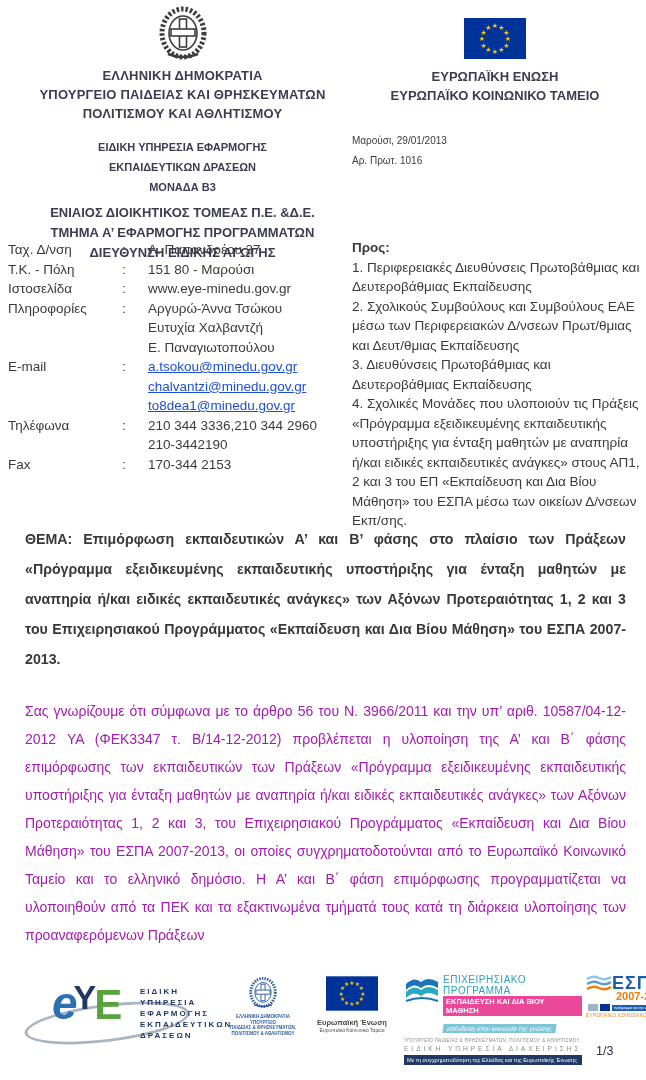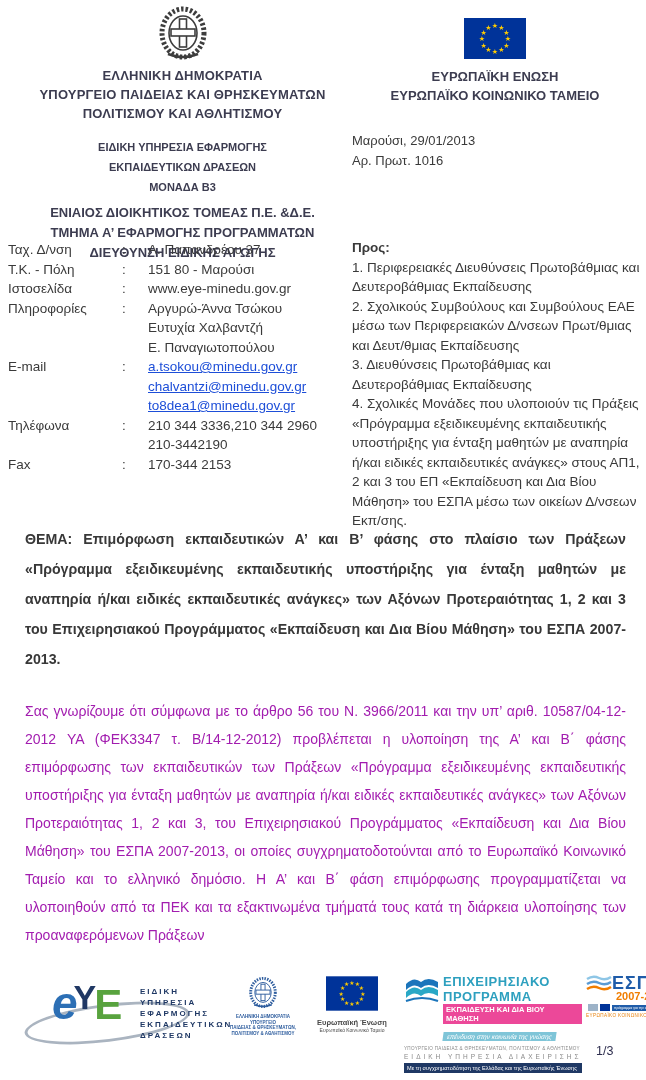--- a/index.html
+++ b/index.html
@@ -13,21 +13,21 @@
   .org-line{font-size:13px;font-weight:600;line-height:19px;letter-spacing:.2px;}
   .unit-block{margin-top:14px;}
   .unit-line{font-size:11px;font-weight:700;line-height:20px;}
   .dept-block{margin-top:6px;}
   .dept-line{font-size:13px;font-weight:600;line-height:20px;}
   
   .header-right{position:absolute;left:355px;top:18px;width:280px;text-align:center;color:#3c3c50;}
   .euflag{display:block;margin:0 auto 8px auto;}
   .hr-line{font-size:13px;font-weight:600;line-height:19px;}
   
-  .meta-block{position:absolute;left:352px;top:131px;font-size:13px;line-height:20px;color:#3a3a3a;}
+  .meta-block{position:absolute;left:352px;top:131px;font-size:10px;line-height:20px;color:#3a3a3a;}
   
   .contact{position:absolute;left:8px;top:240px;width:335px;font-size:13.5px;line-height:19.5px;color:#3a3a3a;}
   .crow{white-space:nowrap;}
   .clabel{display:inline-block;width:114px;vertical-align:top;}
   .ccolon{display:inline-block;width:26px;vertical-align:top;}
   .cval{display:inline-block;vertical-align:top;}
   .contact a{color:#1d4ed8;text-decoration:underline;}
   
   .recipients{position:absolute;left:352px;top:238px;width:288px;font-size:13.5px;line-height:19.5px;color:#3a3a3a;}
   .pros-label{font-weight:700;}
@@ -49,21 +49,21 @@
             font-weight:700;letter-spacing:2px;line-height:11px;}
   .min-logo{flex:none;width:86px;text-align:center;color:#2e5d9e;margin-top:2px;}
   .min-line{font-size:4.5px;font-weight:700;line-height:5.5px;}
   .eu-logo{flex:none;width:92px;text-align:center;margin-top:2px;}
   .eu-line1{font-size:7.5px;font-weight:700;color:#4a4a4a;margin-top:3px;}
   .eu-line2{font-size:5px;color:#4a4a4a;}
   .ep-logo{flex:none;width:178px;margin-left:6px;}
   .ep-top{display:flex;}
   .ep-book{flex:none;}
   .ep-txt{margin-left:3px;}
-  .ep-line1{font-size:13px;font-weight:700;color:#2da0bf;letter-spacing:.5px;}
+  .ep-line1{font-size:10px;font-weight:400;color:#2da0bf;letter-spacing:.5px;}
   .ep-line2{font-size:7.5px;font-weight:700;color:#ffffff;background:#ec4899;padding:1px 3px;display:inline-block;}
   .ep-line3{font-size:6.5px;font-style:italic;color:#ffffff;background:#7fc5d8;padding:1px 4px;
             display:inline-block;transform:skewX(-8deg);margin-top:1px;}
   .ep-line4{font-size:4.6px;color:#8a8a8a;margin-top:3px;letter-spacing:.3px;}
   .ep-line5{font-size:6.5px;color:#8a8a8a;letter-spacing:3px;margin-top:2px;}
   .ep-line6{font-size:5.6px;color:#ffffff;background:#1f3864;padding:2px 3px;margin-top:3px;display:block;}
   .espa-logo{flex:none;width:96px;margin-left:4px;text-align:left;}
   .espa-row1{display:flex;align-items:center;}
   .espa-title{font-size:18px;font-weight:700;color:#1f5ca9;letter-spacing:1px;line-height:18px;}
   .espa-years{font-size:11px;font-weight:700;color:#f07d00;margin-left:30px;margin-top:-2px;}

